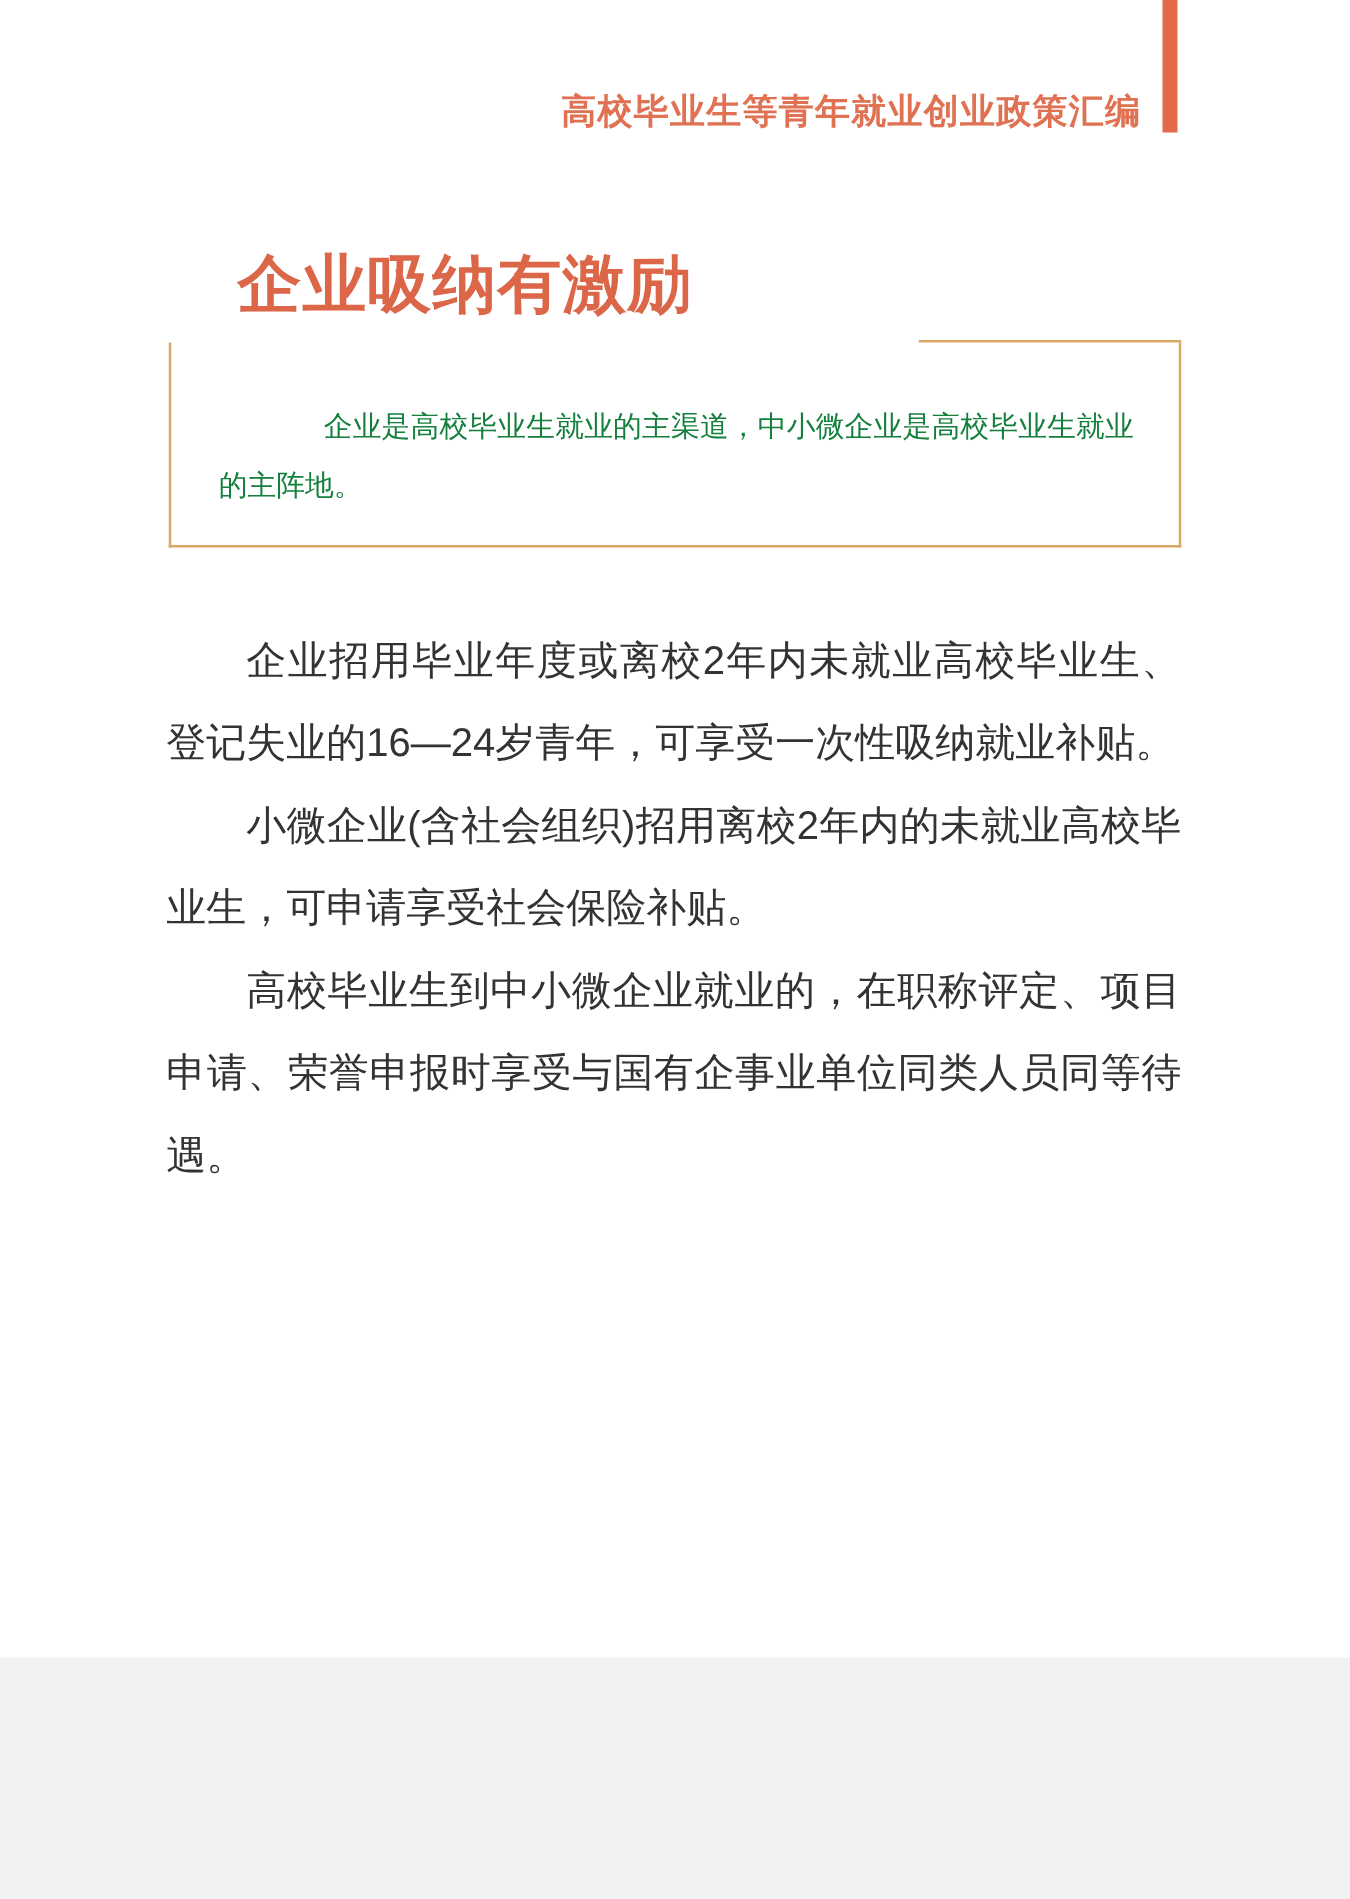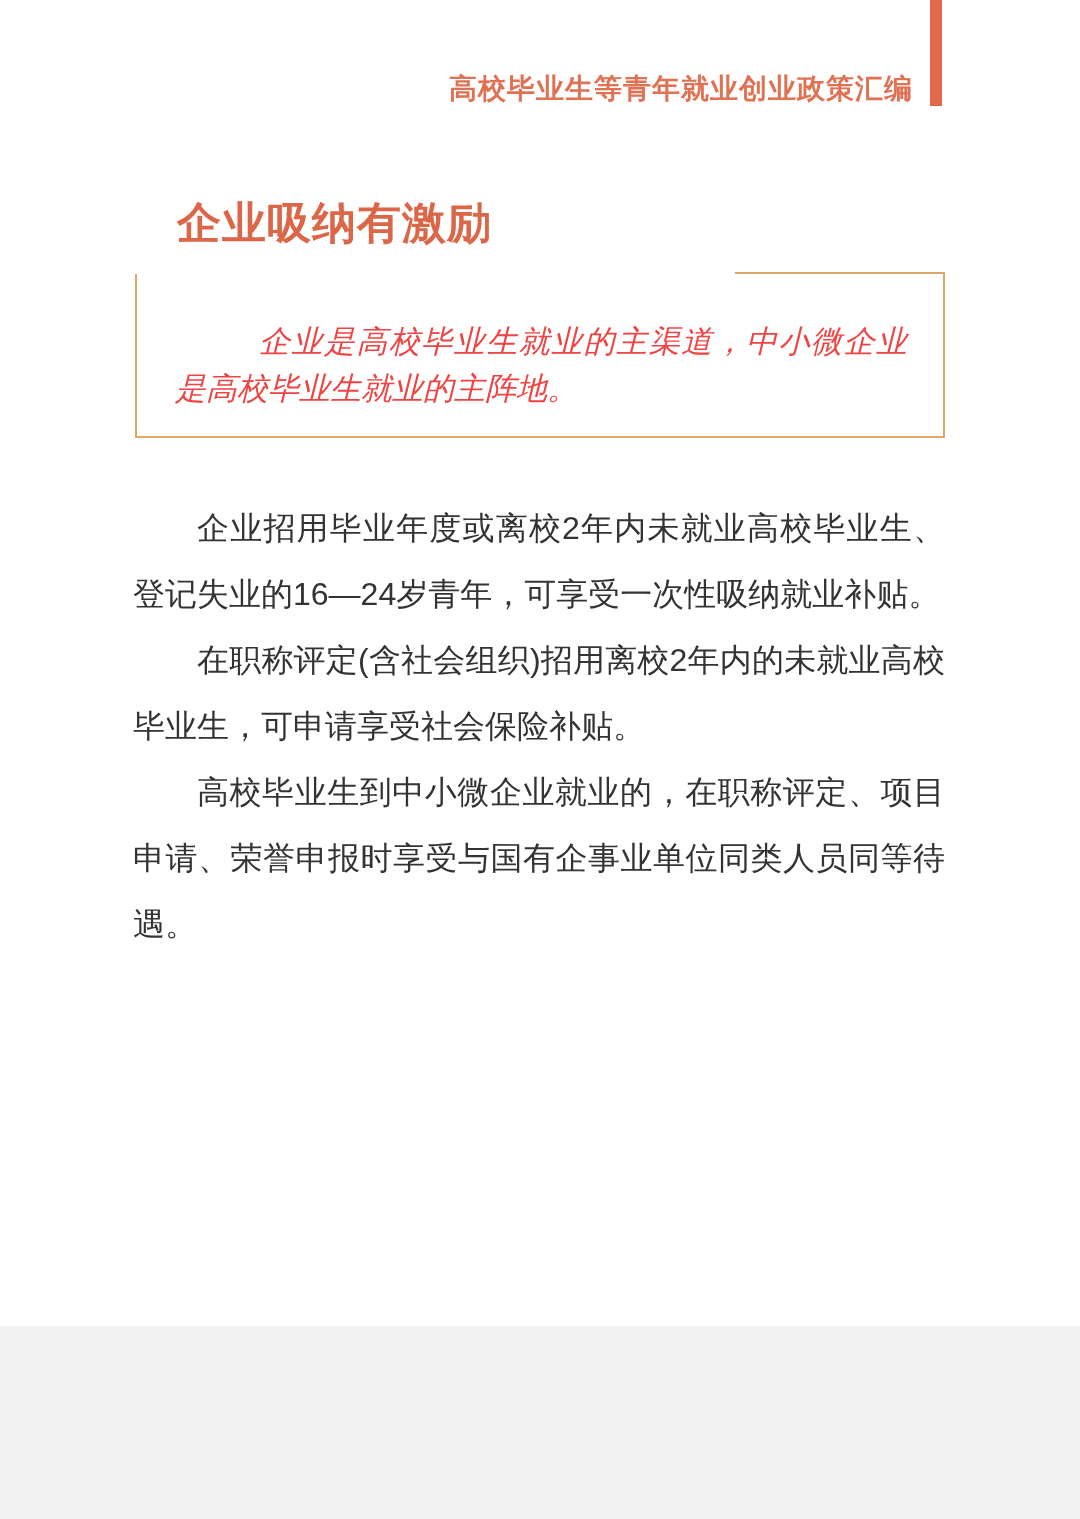--- a/index.html
+++ b/index.html
@@ -26,23 +26,23 @@
   }
   .header-bar{
     position:absolute;
     top:0;left:930px;
     width:12px;height:106px;
     background:#e26a4a;
   }
   
   .section-title{
     position:absolute;
-    top:194px;left:177px;
+    top:194px;left:190px;
     margin:0;
-    font-size:44px;
+    font-size:51px;
     font-weight:700;
     color:#dc6748;
     letter-spacing:1px;
     white-space:nowrap;
   }
   
   .callout{
     position:absolute;
     top:274px;left:135px;
     width:810px;height:164px;
@@ -54,26 +54,25 @@
   .callout-topline{
     position:absolute;
     top:-2px;right:-2px;
     width:210px;height:2px;
     background:#dba767;
   }
   .callout-text{
     margin:0;
     padding:44px 36px 0 38px;
     text-indent:84px;
-    font-size:31px;
+    font-size:23px;
     line-height:47px;
     font-weight:500;
-    color:#ef4444;
+    color:#15803d;
     text-align:justify;
-    font-style:italic;
   }
   
   .body-text{
     position:absolute;
     top:495px;left:133px;
     width:812px;
     font-size:32px;
     line-height:66px;
     font-weight:500;
     color:#333333;
@@ -103,19 +102,19 @@
 
   <h1 class="section-title">企业吸纳有激励</h1>
 
   <div class="callout">
     <span class="callout-topline"></span>
     <p class="callout-text">企业是高校毕业生就业的主渠道，中小微企业是高校毕业生就业的主阵地。</p>
   </div>
 
   <div class="body-text">
       <p>企业招用毕业年度或离校2年内未就业高校毕业生、登记失业的16—24岁青年，可享受一次性吸纳就业补贴。</p>
-      <p>在职称评定(含社会组织)招用离校2年内的未就业高校毕业生，可申请享受社会保险补贴。</p>
+      <p>小微企业(含社会组织)招用离校2年内的未就业高校毕业生，可申请享受社会保险补贴。</p>
       <p>高校毕业生到中小微企业就业的，在职称评定、项目申请、荣誉申报时享受与国有企事业单位同类人员同等待遇。</p>
     </div>
 
   <span class="page-number">02</span>
 
 </div>
 
 </body></html>

